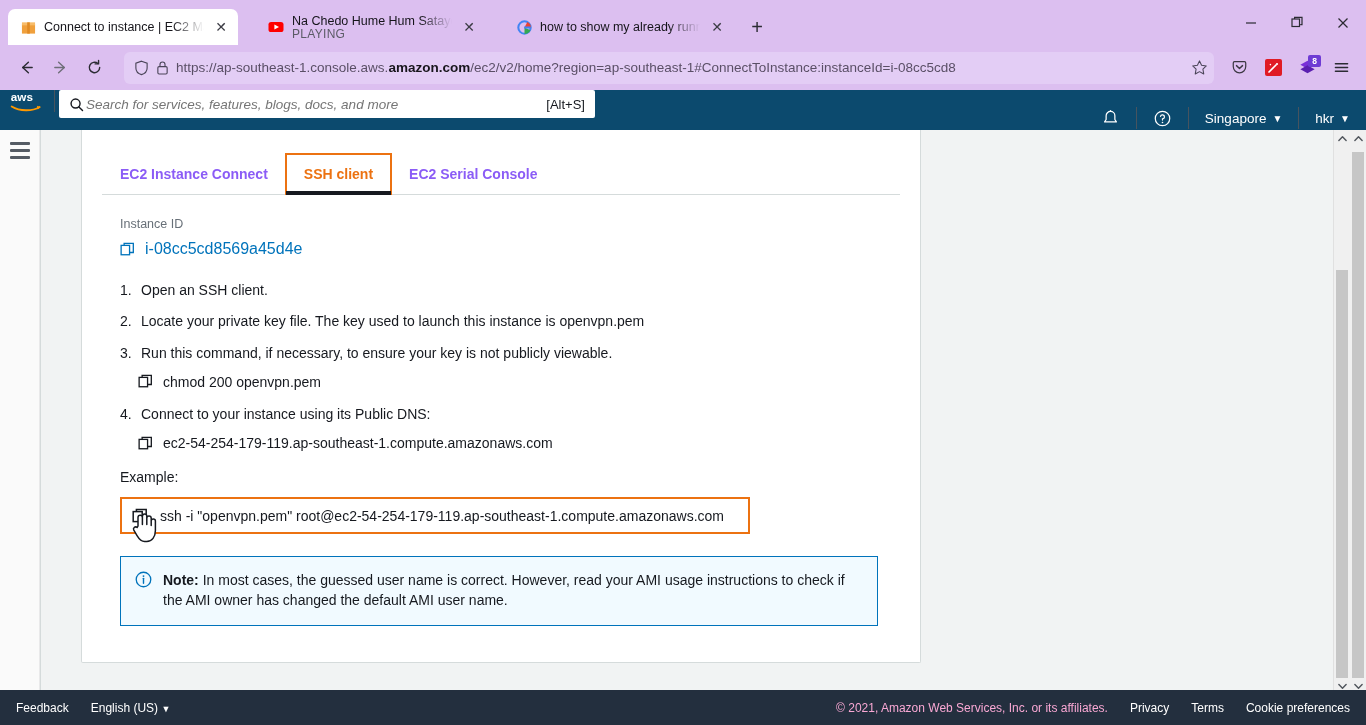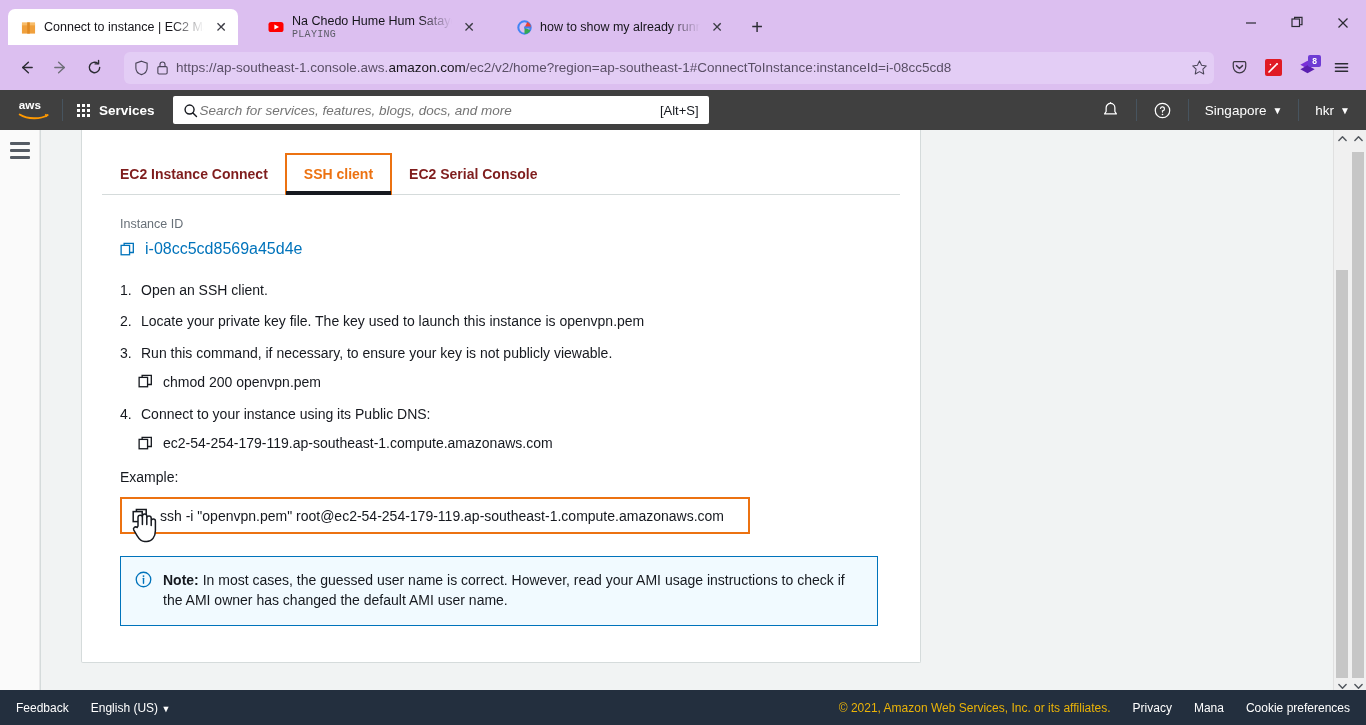--- a/index.html
+++ b/index.html
@@ -25,21 +25,21 @@
   }
   .tab.active { background: #ffffff; }
   .tab-favicon { width: 16px; height: 16px; flex: 0 0 16px; display: flex; align-items: center; justify-content: center; }
   .tab-title-wrap { display: flex; flex-direction: column; justify-content: center; overflow: hidden; }
   .tab-title {
     white-space: nowrap; overflow: hidden;
     max-width: 160px; font-size: 12.5px; line-height: 15px;
     -webkit-mask-image: linear-gradient(to right, #000 80%, transparent 100%);
             mask-image: linear-gradient(to right, #000 80%, transparent 100%);
   }
-  .tab-sub { font-size: 10px; color: #5b5b66; letter-spacing: .3px; line-height: 11px; font-family: Liberation Mono, monospace; }
+  .tab-sub { font-size: 12px; color: #5b5b66; letter-spacing: .3px; line-height: 11px; }
   .tab-close {
     width: 18px; height: 18px; flex: 0 0 18px;
     display: flex; align-items: center; justify-content: center;
     font-size: 14px; color: #3b3b44; line-height: 1;
   }
   .newtab {
     width: 30px; height: 30px; margin-left: 8px; margin-bottom: 3px;
     display: flex; align-items: center; justify-content: center;
     font-size: 20px; color: #2b2b33; font-weight: 300;
   }
@@ -63,43 +63,43 @@
     flex: 1; height: 32px; margin: 0 8px 0 12px;
     background: #e3cdf5; border-radius: 6px;
     display: flex; align-items: center; padding: 0 6px 0 10px; gap: 7px;
   }
   .url-text {
     flex: 1; font-size: 13.5px; color: #5a4f66;
     white-space: nowrap; overflow: hidden;
     -webkit-mask-image: linear-gradient(to right, #000 96%, transparent 100%);
             mask-image: linear-gradient(to right, #000 96%, transparent 100%);
   }
-  .url-text b { color: #18161c; font-weight: 400; text-align: right; }
+  .url-text b { color: #18161c; font-weight: 700; text-align: right; }
   .tb-icons { display: flex; align-items: center; gap: 4px; }
   .tb-icon {
     width: 30px; height: 30px; display: flex;
     align-items: center; justify-content: center;
     position: relative; color: #2b2b33;
   }
   .ext-red {
     width: 17px; height: 17px; background: #e01b24; border-radius: 2px;
     display: flex; align-items: center; justify-content: center;
     font-size: 11px; color: #fff;
   }
   .ext-badge {
     position: absolute; top: 2px; right: 1px;
     background: #6e3bd4; color: #fff; font-size: 8.5px;
     border-radius: 2px; padding: 0 3px; line-height: 12px;
     min-width: 13px; text-align: center; font-weight: 600;
   }
 
   
   .aws-header {
-    height: 40px; background: #404040; display: flex;
-    align-items: center; padding: 0 0 0 14px; color: #fff;
+    height: 40px; background: #0c4a6e; display: flex;
+    align-items: flex-start; padding: 0 0 0 6px; color: #fff;
   }
   .aws-logo { width: 42px; display: flex; align-items: center; justify-content: center; margin-right: 6px; }
   .hdr-div { width: 1px; height: 22px; background: #47545f; }
   .services-btn {
     display: flex; align-items: center; gap: 9px;
     padding: 0 14px; height: 40px; font-size: 13.5px; font-weight: 700;
   }
   .grid9 { display: grid; grid-template-columns: repeat(3, 3px); grid-template-rows: repeat(3, 3px); gap: 2px; }
   .grid9 i { background: #fff; display: block; width: 3px; height: 3px; }
   .aws-search {
@@ -129,21 +129,21 @@
     border-left: 1px solid #d5dbdb; overflow: hidden;
   }
   .card {
     position: absolute; left: 40px; top: 0; width: 840px;
     background: #fff; border: 1px solid #d5dbdb; border-top: 0;
     border-radius: 0 0 2px 2px; padding: 0 20px;
   }
 
   .tabs { display: flex; align-items: stretch; border-bottom: 1px solid #d5dbdb; margin-top: 24px; padding-left: 0; }
   .tab-item {
-    padding: 12px 18px; font-size: 14px; font-weight: 700; color: #7f1d1d;
+    padding: 12px 18px; font-size: 14px; font-weight: 700; color: #8b5cf6;
     position: relative; white-space: nowrap;
   }
   .tab-item.sep::before {
     content: ""; position: absolute; left: 0; top: 8px; bottom: 8px;
     width: 1px; background: #d5dbdb;
   }
   .tab-item.active { color: #ec7211; }
   .tab-item.active::after {
     content: ""; position: absolute; left: 0; right: 0; bottom: -1px;
     height: 4px; background: #16191f;
@@ -193,21 +193,21 @@
   .sb-thumb { position: absolute; left: 2px; right: 2px; background: #c6c6c6; border-radius: 0; }
 
   
   .aws-footer {
     position: absolute; left: 0; bottom: 0; width: 1366px; height: 35px;
     background: #232f3e; color: #fff; display: flex; align-items: center;
     padding: 0 16px; font-size: 12px;
   }
   .ft-left { display: flex; align-items: center; gap: 22px; }
   .ft-right { margin-left: auto; display: flex; align-items: center; gap: 22px; }
-  .ft-copy { color: #eab308; }
+  .ft-copy { color: #f9a8d4; }
 </style>
 </head>
 <body>
 
 <div class="browser-chrome">
 
   <div class="tabstrip">
 
     <div class="tab active">
       <span class="tab-favicon">
@@ -351,34 +351,20 @@
 
 <div class="aws-header">
   <div class="aws-logo">
     <svg width="36" height="24" viewBox="0 0 40 26">
       <text x="2" y="12" font-family="Liberation Sans, sans-serif" font-size="13" font-weight="700" fill="#ffffff">aws</text>
       <path d="M3 18 C12 23.5 26 23.5 34 18.5" fill="none" stroke="#ff9900" stroke-width="2.1" stroke-linecap="round"></path>
       <path d="M31 17.2 L35 18.8 L32 21.4" fill="#ff9900"></path>
     </svg>
   </div>
   <div class="hdr-div"></div>
-  <div class="services-btn">
-    <span class="grid9">
-        <i></i>
-        <i></i>
-        <i></i>
-        <i></i>
-        <i></i>
-        <i></i>
-        <i></i>
-        <i></i>
-        <i></i>
-      </span>
-    <span>Services</span>
-  </div>
   <div class="aws-search">
     <span style="display:flex;">
       <svg width="15" height="15" viewBox="0 0 16 16">
           <circle cx="7" cy="7" r="4.8" fill="none" stroke="#16191f" stroke-width="1.5"></circle>
           <line x1="10.6" y1="10.6" x2="14.4" y2="14.4" stroke="#16191f" stroke-width="1.5" stroke-linecap="round"></line>
         </svg>
     </span>
     <input type="text" placeholder="Search for services, features, blogs, docs, and more" style="">
     <span class="hint">[Alt+S]</span>
   </div>
@@ -539,16 +525,16 @@
   <div class="ft-left">
     <span>Feedback</span>
     <span>
       <span>English (US)</span>
       <span style="font-size:9px;">▼</span>
     </span>
   </div>
   <div class="ft-right">
     <span class="ft-copy">© 2021, Amazon Web Services, Inc. or its affiliates.</span>
     <span>Privacy</span>
-    <span>Mana</span>
+    <span>Terms</span>
     <span>Cookie preferences</span>
   </div>
 </div>
 
 </body></html>

